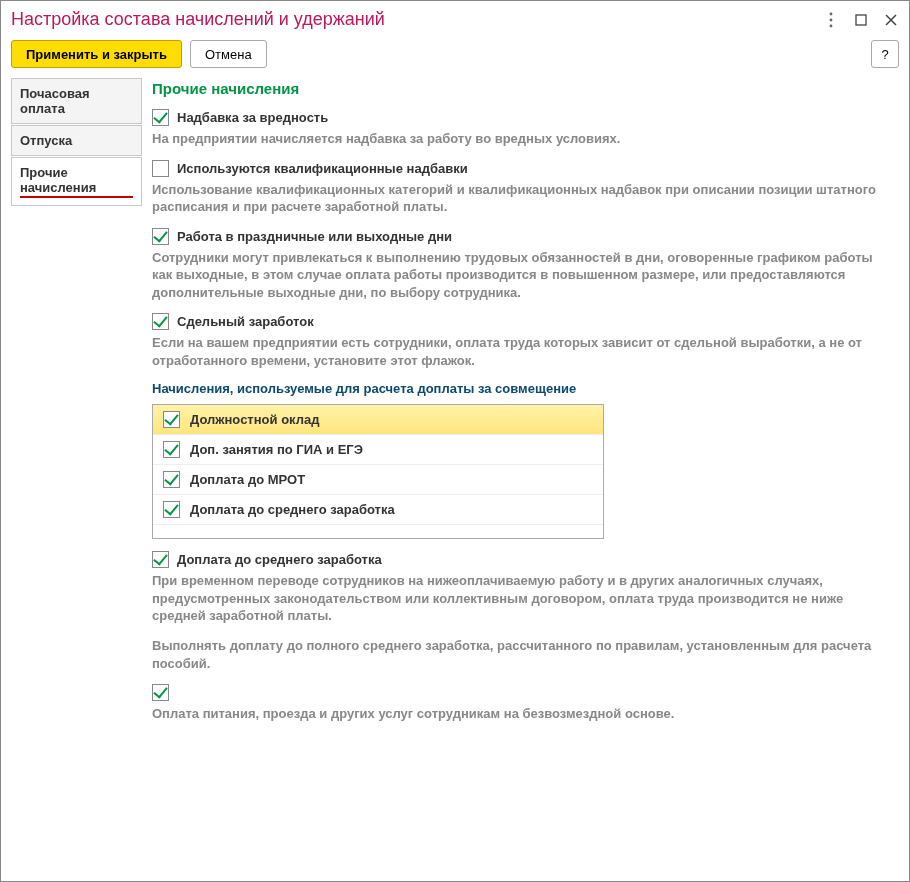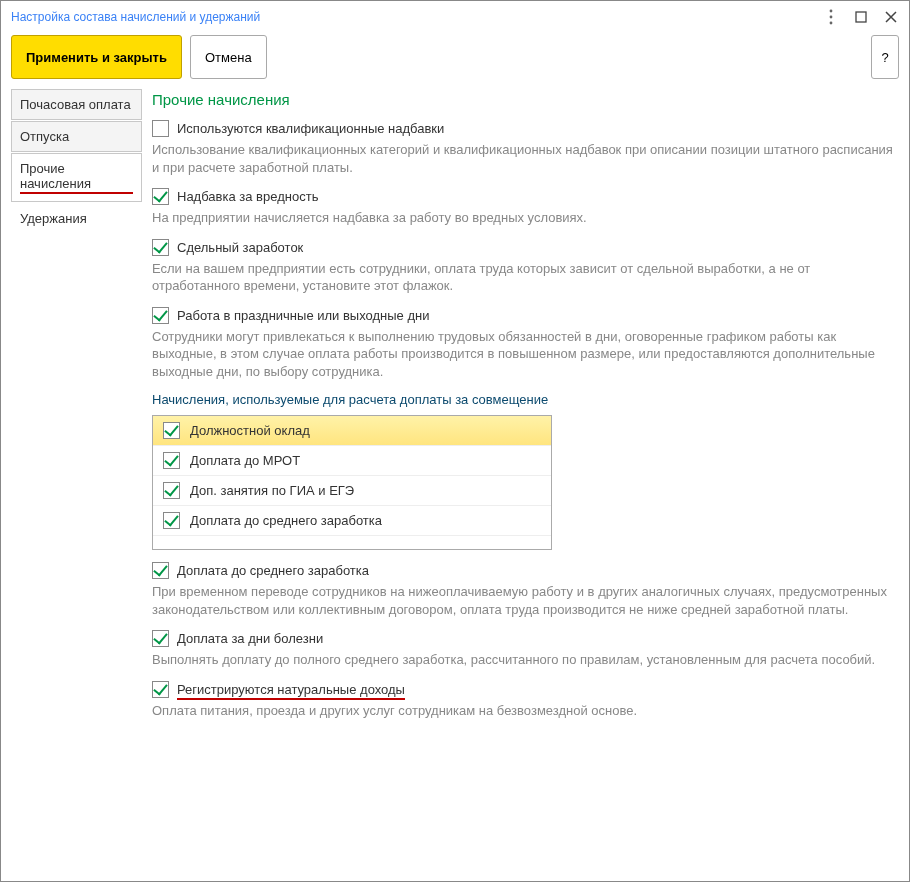--- a/index.html
+++ b/index.html
@@ -18,22 +18,22 @@
     position: relative;
     display: flex;
     flex-direction: column;
   }
   .titlebar {
     display: flex;
     align-items: center;
     padding: 8px 10px 6px 10px;
   }
   .titlebar .title {
-    font-size: 12px;
-    color: #3b82f6;
+    font-size: 18px;
+    color: #be185d;
     flex: 1;
   }
   .titlebar .win-icons {
     display: flex;
     gap: 14px;
     align-items: center;
   }
   .win-icon {
     width: 16px;
     height: 16px;
@@ -45,21 +45,21 @@
   }
   .toolbar {
     display: flex;
     align-items: center;
     padding: 4px 10px 10px 10px;
     gap: 8px;
   }
   .btn {
     border: 1px solid #a9a9a9;
     background: #fff;
-    height: 44px;
+    height: 28px;
     padding: 0 14px;
     font-size: 13px;
     cursor: pointer;
     border-radius: 3px;
     display: flex;
     align-items: center;
   }
   .btn-yellow {
     background: #ffdd00;
     border: 1px solid #c0a000;
@@ -71,20 +71,21 @@
     width: 28px;
     padding: 0;
     justify-content: center;
   }
   .body {
     display: flex;
     flex: 1;
     overflow: hidden;
     padding: 0 10px 10px 10px;
     gap: 10px;
+    font-weight: bold;
   }
   .sidebar {
     width: 131px;
     flex-shrink: 0;
   }
   .side-item {
     padding: 7px 8px;
     border: 1px solid transparent;
     color: #333;
     cursor: pointer;
@@ -147,21 +148,21 @@
     color: #888;
     margin: 3px 0 12px 0;
     line-height: 1.35;
   }
   .sub-label {
     color: #0c4a6e;
     margin: 6px 0 8px 0;
   }
   .listbox {
     border: 1px solid #aaa;
-    width: 400px;
+    width: 452px;
     height: 135px;
     overflow-y: scroll;
     margin: 2px 0 12px 0;
   }
   .list-item {
     display: flex;
     align-items: center;
     gap: 10px;
     padding: 6px 10px;
     border-bottom: 1px solid #eee;
@@ -213,102 +214,96 @@
     <button class="btn btn-yellow">Применить и закрыть</button>
     <button class="btn">Отмена</button>
     <button class="btn btn-help">?</button>
   </div>
 
   <div class="body">
     <div class="sidebar">
       <div class="side-item framed"><span>Почасовая оплата</span></div>
       <div class="side-item framed"><span>Отпуска</span></div>
       <div class="side-item active"><span class="underline">Прочие начисления</span></div>
-      <div class="side-item"><span>Удержания</span></div>
     </div>
 
     <div class="content">
       <div class="section-title">Прочие начисления</div>
 
       <div class="group">
         <div class="check-row">
+          <div class="chk checked"></div>
+          <div class="check-label">Надбавка за вредность</div>
+        </div>
+        <div class="hint">На предприятии начисляется надбавка за работу во вредных условиях.</div>
+      </div>
+
+      <div class="group">
+        <div class="check-row">
           <div class="chk"></div>
           <div class="check-label">Используются квалификационные надбавки</div>
         </div>
         <div class="hint">Использование квалификационных категорий и квалификационных надбавок при описании позиции штатного расписания и при расчете заработной платы.</div>
       </div>
 
       <div class="group">
         <div class="check-row">
           <div class="chk checked"></div>
-          <div class="check-label">Надбавка за вредность</div>
-        </div>
-        <div class="hint">На предприятии начисляется надбавка за работу во вредных условиях.</div>
+          <div class="check-label">Работа в праздничные или выходные дни</div>
+        </div>
+        <div class="hint">Сотрудники могут привлекаться к выполнению трудовых обязанностей в дни, оговоренные графиком работы как выходные, в этом случае оплата работы производится в повышенном размере, или предоставляются дополнительные выходные дни, по выбору сотрудника.</div>
       </div>
 
       <div class="group">
         <div class="check-row">
           <div class="chk checked"></div>
           <div class="check-label">Сдельный заработок</div>
         </div>
         <div class="hint">Если на вашем предприятии есть сотрудники, оплата труда которых зависит от сдельной выработки, а не от отработанного времени, установите этот флажок.</div>
-      </div>
-
-      <div class="group">
-        <div class="check-row">
-          <div class="chk checked"></div>
-          <div class="check-label">Работа в праздничные или выходные дни</div>
-        </div>
-        <div class="hint">Сотрудники могут привлекаться к выполнению трудовых обязанностей в дни, оговоренные графиком работы как выходные, в этом случае оплата работы производится в повышенном размере, или предоставляются дополнительные выходные дни, по выбору сотрудника.</div>
       </div>
 
       <div class="group">
         <div class="sub-label">Начисления, используемые для расчета доплаты за совмещение</div>
         <div class="listbox">
           <div class="list-item selected">
             <div class="chk checked"></div>
             <div>Должностной оклад</div>
           </div>
           <div class="list-item">
             <div class="chk checked"></div>
-            <div>Доплата до МРОТ</div>
+            <div>Доп. занятия по ГИА и ЕГЭ</div>
           </div>
           <div class="list-item">
             <div class="chk checked"></div>
-            <div>Доп. занятия по ГИА и ЕГЭ</div>
+            <div>Доплата до МРОТ</div>
           </div>
           <div class="list-item">
             <div class="chk checked"></div>
             <div>Доплата до среднего заработка</div>
           </div>
         </div>
       </div>
 
       <div class="group">
         <div class="check-row">
           <div class="chk checked"></div>
           <div class="check-label">Доплата до среднего заработка</div>
         </div>
         <div class="hint">При временном переводе сотрудников на нижеоплачиваемую работу и в других аналогичных случаях, предусмотренных законодательством или коллективным договором, оплата труда производится не ниже средней заработной платы.</div>
       </div>
 
       <div class="group">
-        <div class="check-row">
-          <div class="chk checked"></div>
-          <div class="check-label">Доплата за дни болезни</div>
-        </div>
         <div class="hint">Выполнять доплату до полного среднего заработка, рассчитанного по правилам, установленным для расчета пособий.</div>
       </div>
 
       <div class="group">
       </div>
 
       <div class="group">
         <div class="check-row">
           <div class="chk checked"></div>
-          <div class="check-label"><span class="red-underline">Регистрируются натуральные доходы</span></div>
         </div>
         <div class="hint">Оплата питания, проезда и других услуг сотрудникам на безвозмездной основе.</div>
       </div>
 
     </div>
   </div>
 </div>
 
 </body></html>

